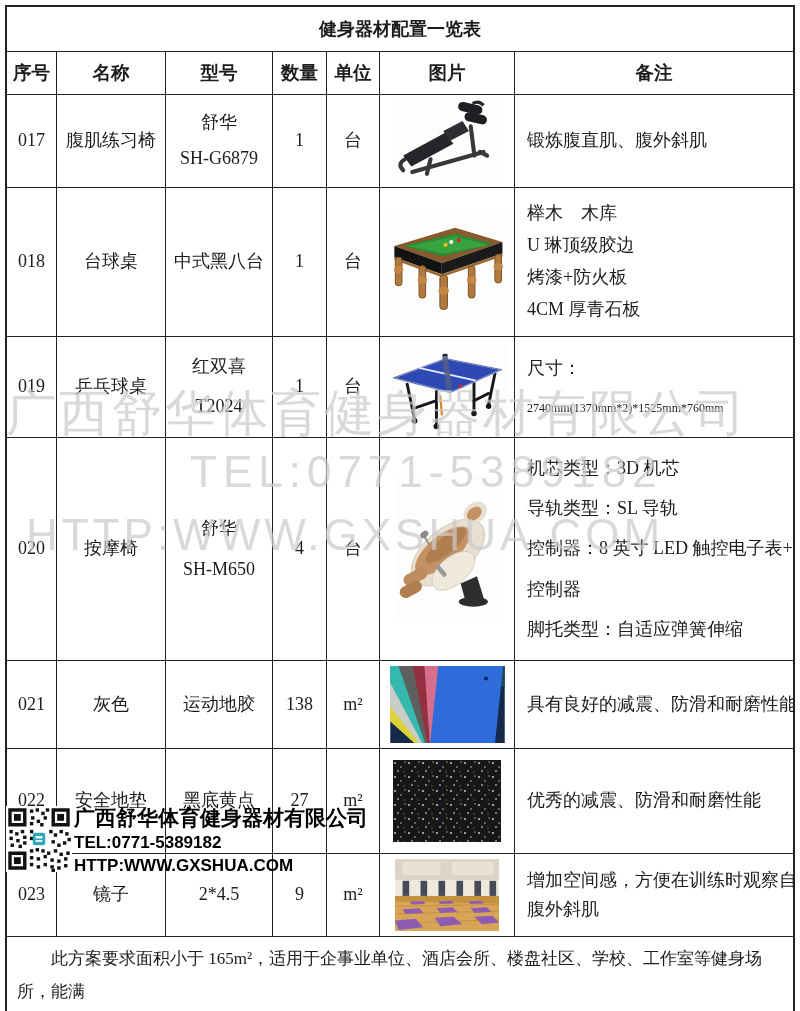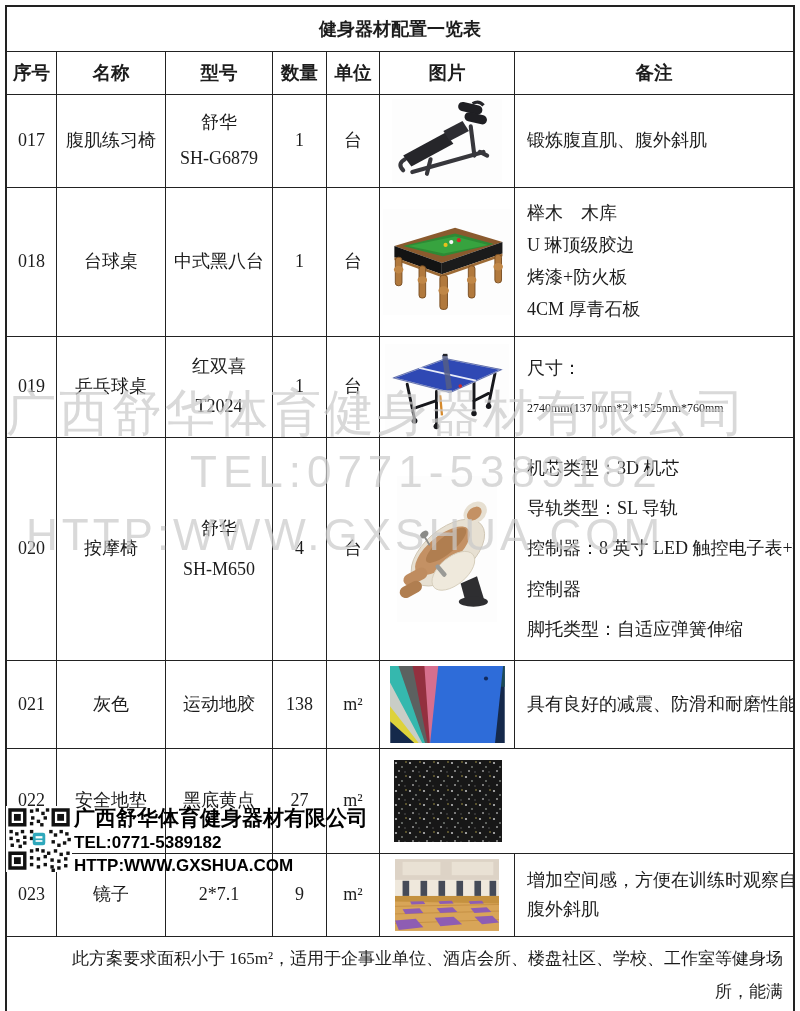--- a/index.html
+++ b/index.html
@@ -14,21 +14,21 @@
   .row .cell:last-child{border-right:none;}
   .title-row{height:44px;display:flex;align-items:center;justify-content:center;
         font-family:"Liberation Sans","DejaVu Sans",sans-serif;font-weight:bold;font-size:18px;}
   .head-row{height:42px;}
   .head-row .cell{font-family:"Liberation Sans","DejaVu Sans",sans-serif;font-weight:bold;font-size:18.5px;}
   .h017{height:92px}.h018{height:148px}.h019{height:100px}.h020{height:222px}
   .h021{height:87px}.h022{height:104px}.h023{height:82px}
   .model-multi,.remark-multi{justify-content:space-around;padding:10px 0;}
   .remark{align-items:flex-start;text-align:right;padding-left:12px;padding-right:8px;}
   .remark div{white-space:nowrap;}
-  .note-row{height:75px;padding:5px 10px 0 0;font-size:17px;line-height:33px;box-sizing:border-box;text-align:right;}
+  .note-row{height:75px;padding:5px 10px 0 10px;font-size:17px;line-height:33px;box-sizing:border-box;}
   .note-row .indent{text-indent:2em;}
   .imgbox{display:flex;align-items:center;justify-content:center;}
   .imgbox svg{display:block;}
   
   .wm{position:absolute;color:#cbcbcb;opacity:.72;white-space:nowrap;z-index:4;pointer-events:none;
       font-family:"Liberation Sans","DejaVu Sans",sans-serif;}
   .wm-company{left:6px;top:380px;font-size:50px;letter-spacing:3px;}
   .wm-tel{left:190px;top:447px;font-size:44px;letter-spacing:6px;}
   .wm-url{left:26px;top:510px;font-size:44px;letter-spacing:4px;}
   
@@ -251,26 +251,29 @@
               <circle cx="8" cy="7" r="0.9" fill="#8e948e"></circle>
               <circle cx="12" cy="2" r="0.8" fill="#bfae4e"></circle>
               <circle cx="5" cy="11" r="1" fill="#a9a9a9"></circle>
               <circle cx="11" cy="12" r="0.7" fill="#6f6f6f"></circle>
             </pattern>
           </defs>
           <rect width="108" height="82" fill="url(#sp)"></rect>
           <rect width="108" height="82" fill="#2a2a2a" opacity="0.12"></rect>
         </svg>
       </div>
+      <div class="cell remark">
+        <div>优秀的减震、防滑和耐磨性能</div>
+      </div>
     </div>
 
     <div class="row h023">
       <div class="cell">023</div>
       <div class="cell">镜子</div>
-      <div class="cell">2*7.1</div>
+      <div class="cell">2*4.5</div>
       <div class="cell">9</div>
       <div class="cell">m²</div>
       <div class="cell imgbox">
         <svg width="104" height="72" viewBox="0 0 110 76">
           <rect width="110" height="24" fill="#ddd3c6"></rect>
           <rect x="8" y="3" width="40" height="14" fill="#e9e1d4"></rect>
           <rect x="60" y="3" width="44" height="14" fill="#e9e1d4"></rect>
           <rect y="22" width="110" height="18" fill="#efe8dc"></rect>
           <g fill="#454b58">
             <rect x="8" y="23" width="7" height="16"></rect>

